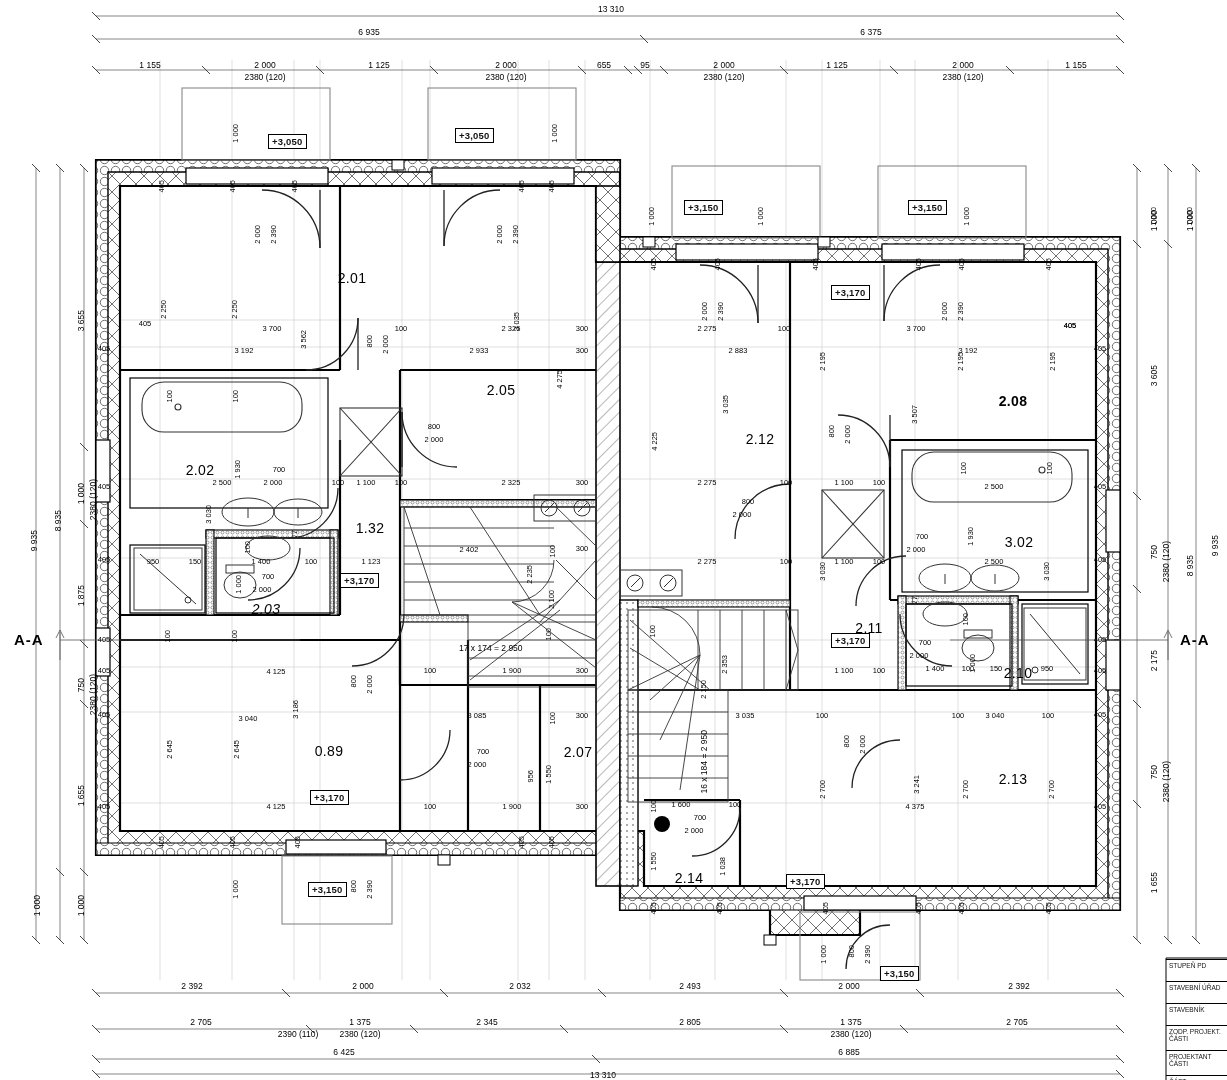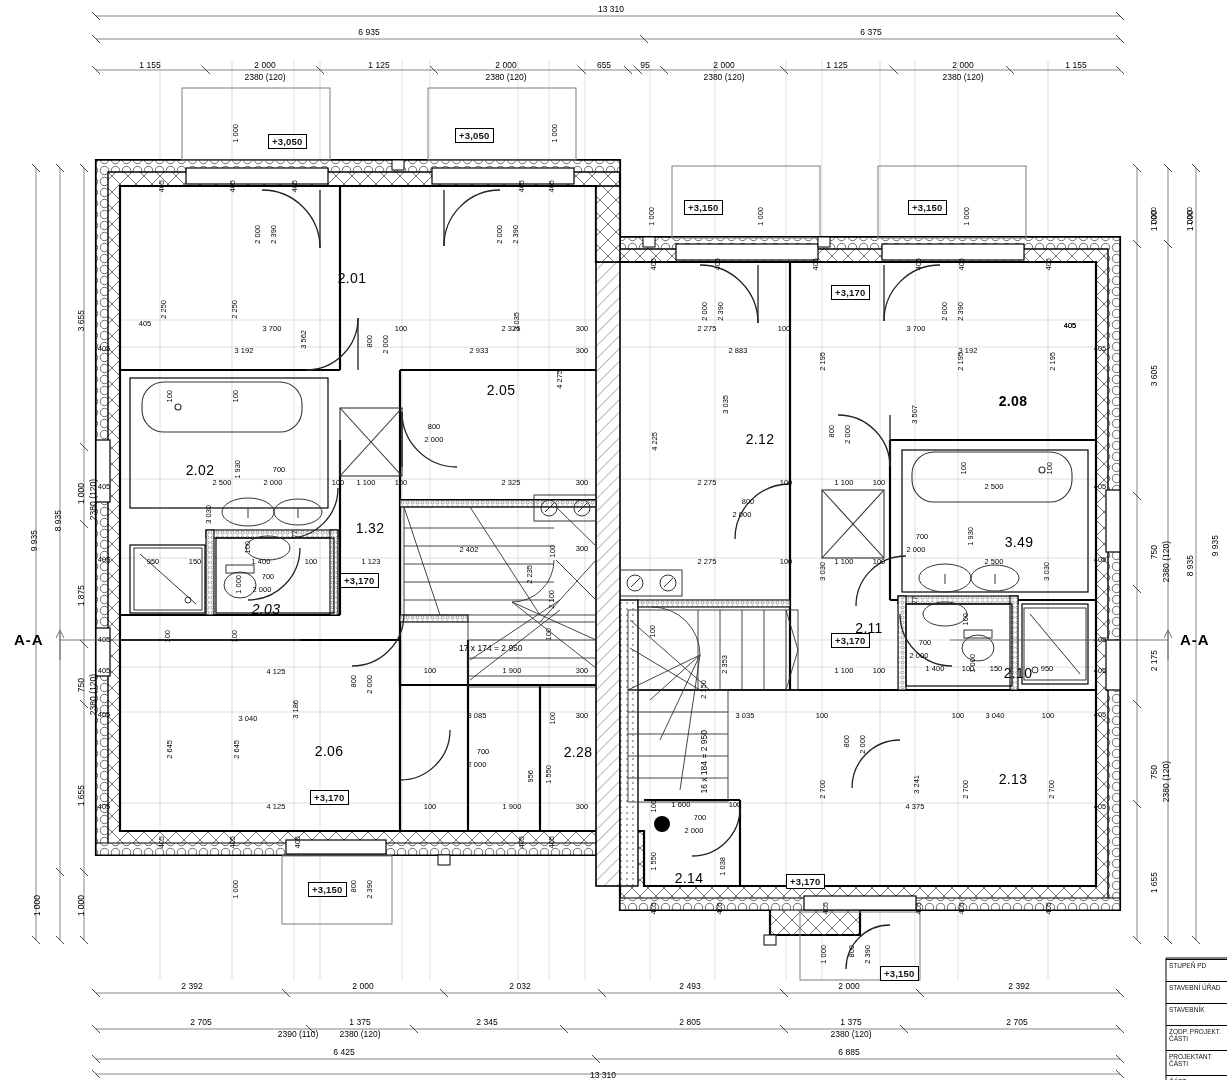--- a/index.html
+++ b/index.html
@@ -369,24 +369,24 @@
     <line x1="1166" y1="958" x2="1166" y2="1080"></line>
   </g>
 </svg>
 
 <div id="txt-rooms">
       <div class="t room ctr" style="left: 352px; top: 271px;">2.01</div>
       <div class="t room ctr" style="left: 200px; top: 463px;">2.02</div>
       <div class="t room ctr" style="left: 266px; top: 602px; font-style: italic;">2.03</div>
       <div class="t room ctr" style="left: 370px; top: 521px;">1.32</div>
       <div class="t room ctr" style="left: 501px; top: 383px;">2.05</div>
-      <div class="t room ctr" style="left: 329px; top: 744px;">2.06</div>
-      <div class="t room ctr" style="left: 578px; top: 745px;">2.28</div>
+      <div class="t room ctr" style="left: 329px; top: 744px;">0.89</div>
+      <div class="t room ctr" style="left: 578px; top: 745px;">2.07</div>
       <div class="t room ctr" style="left: 1013px; top: 394px; font-weight: bold;">2.08</div>
-      <div class="t room ctr" style="left: 1019px; top: 535px;">3.49</div>
+      <div class="t room ctr" style="left: 1019px; top: 535px;">3.02</div>
       <div class="t room ctr" style="left: 1018px; top: 622px; margin-top: 44px;">2.10</div>
       <div class="t room ctr" style="left: 869px; top: 621px;">2.11</div>
       <div class="t room ctr" style="left: 760px; top: 432px;">2.12</div>
       <div class="t room ctr" style="left: 1013px; top: 772px;">2.13</div>
       <div class="t room ctr" style="left: 689px; top: 871px;">2.14</div>
     </div>
 <div id="txt-levels">
       <div class="lvl" style="left: 268px; top: 134px;">+3,050</div>
       <div class="lvl" style="left: 455px; top: 128px;">+3,050</div>
       <div class="lvl" style="left: 684px; top: 200px;">+3,150</div>

